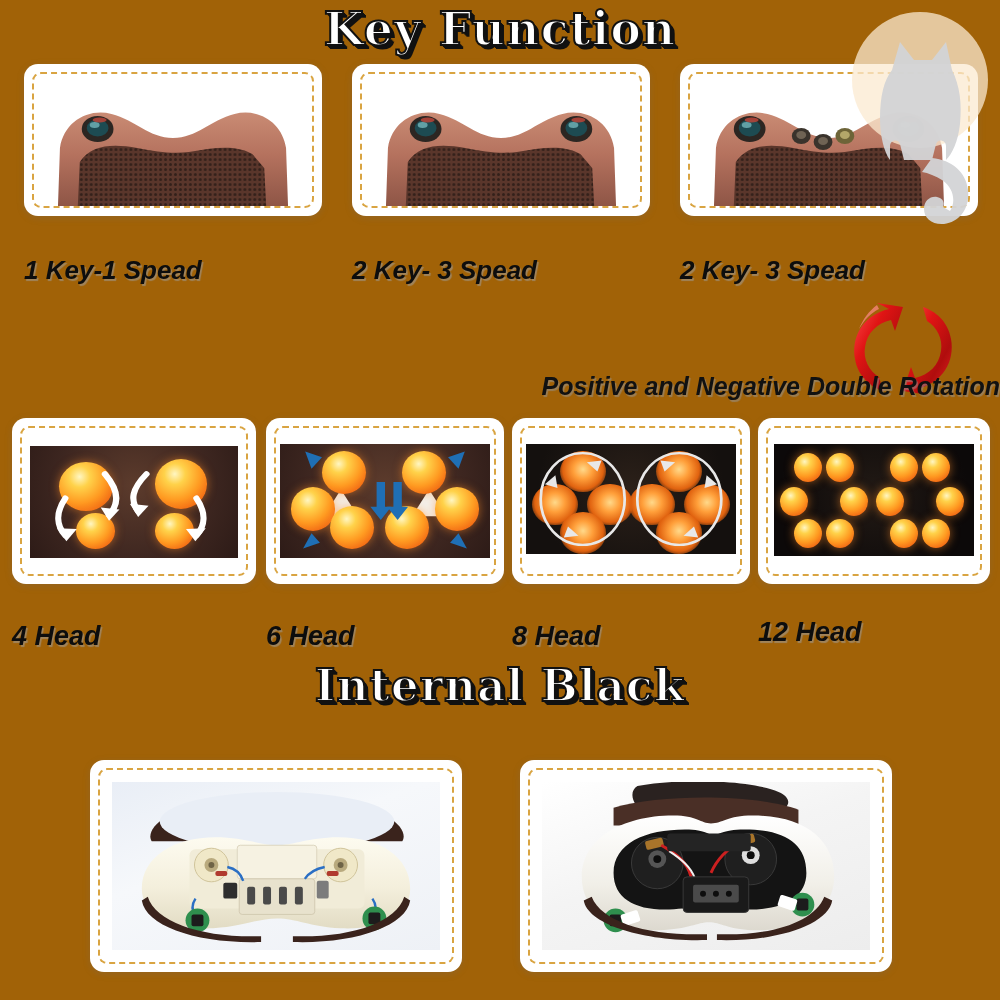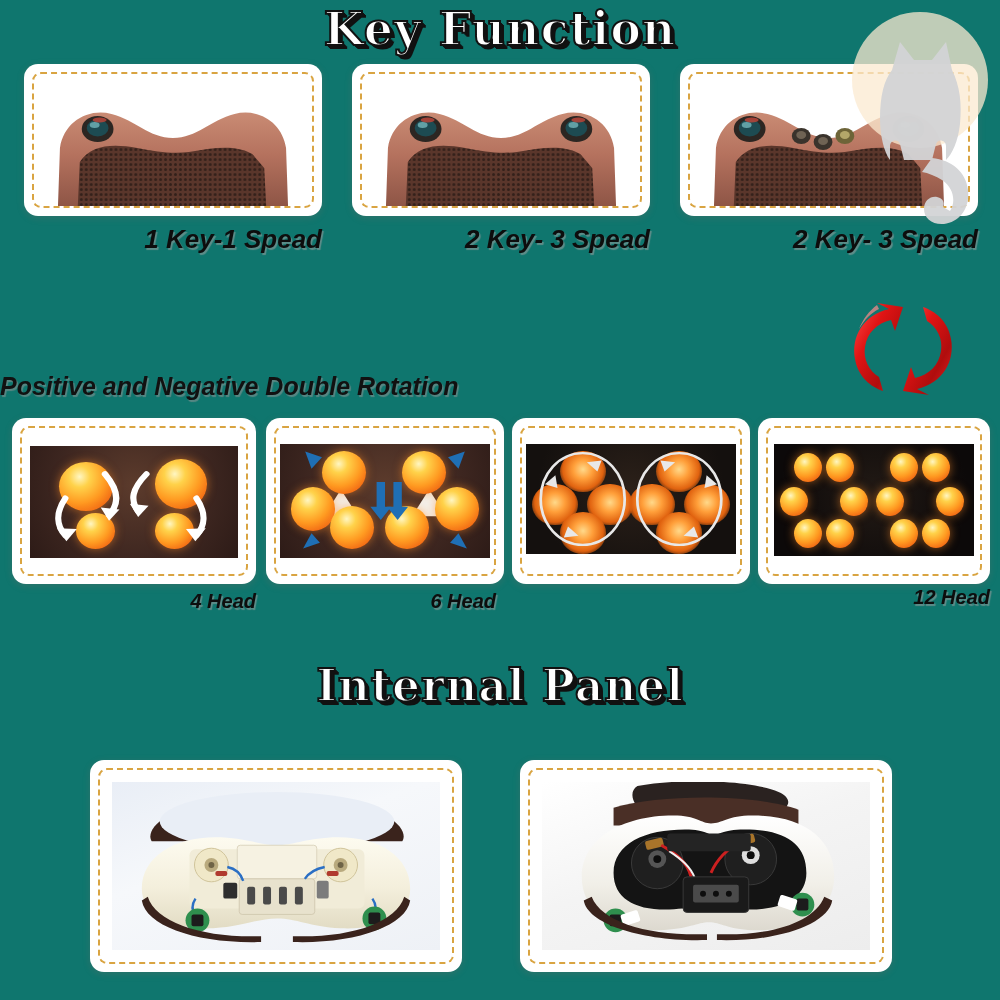--- a/index.html
+++ b/index.html
@@ -7,21 +7,21 @@
   html, body {
     margin: 0; padding: 0;
     width: 1000px; height: 1000px;
     background: #ffffff;
     font-family: "Liberation Sans", sans-serif;
     overflow: hidden;
   }
   .page {
     position: relative;
     width: 1000px; height: 1000px;
-    background: #0f766e;
+    background: #a16207;
   }
 
   
   .watermark {
     position: absolute;
     left: 828px; top: 8px;
     width: 172px; height: 230px;
     pointer-events: none;
     z-index: 5;
   }
@@ -43,21 +43,21 @@
     z-index: 8;
     white-space: nowrap;
   }
   #title-key      { top: 2px;   font-size: 46px; }
   #title-massage  { top: 288px; font-size: 46px; }
   #title-internal { top: 660px; font-size: 44px; }
 
   .subtitle {
     position: absolute;
     left: 0; width: 1000px;
-    text-align: left;
+    text-align: right;
     top: 372px;
     font-size: 25px;
     font-weight: bold;
     font-style: italic;
     color: #111;
     text-shadow: 1.5px 1.5px 1px rgba(150,150,150,.55);
     z-index: 8;
   }
 
   
@@ -77,31 +77,32 @@
     pointer-events: none;
   }
   .card .shot {
     position: absolute;
     overflow: hidden;
     z-index: 1;
   }
 
   .caption {
     position: absolute;
-    text-align: right;
+    text-align: left;
     font-weight: bold;
     font-style: italic;
     color: #0d0d0d;
     text-shadow: 1.5px 1.5px 1px rgba(160,160,160,.55);
     z-index: 8;
     white-space: nowrap;
+    margin-top: 31px;
   }
   .caption.main { font-size: 26px; }
   .caption.sub  { font-size: 19px; }
-  .caption.head { font-size: 20px; }
+  .caption.head { font-size: 27px; }
   .caption.panel{ font-size: 24px; }
 
   
   .mesh-brown {
     width: 100%; height: 100%;
     background-color: #4a2f25;
     background-image:
       radial-gradient(circle at 50% 35%, #5c3b2c 0%, #3d2620 60%, #2d1b17 100%),
       radial-gradient(#1d120f 0.9px, transparent 1.1px);
     background-size: 100% 100%, 6px 6px;
@@ -357,21 +358,21 @@
             <polygon points="22,110 38,104 30,94"></polygon>
             <polygon points="178,110 162,104 170,94"></polygon>
             <polygon points="92,40 100,40 100,66 106,66 96,80 86,66 92,66"></polygon>
             <polygon points="108,40 116,40 116,66 122,66 112,80 102,66 108,66"></polygon>
           </g>
         </svg>
       </div>
     </div>
     <div class="dash"></div>
   </div>
-  <div class="caption head" style="left:258px; top:590px; width:238px;">6 Head</div>
+  <div class="caption head" style="left:266px; top:590px; width:238px;">6 Head</div>
 
   <div class="card" style="left:512px; top:418px; width:238px; height:166px;">
     <div class="shot" style="left:14px; top:26px; right:14px; bottom:30px;">
       <div class="mesh-dark">
         <div class="node glow" style="left:16%; top:6%;  width:22%; height:38%;"></div>
         <div class="node glow" style="left:3%;  top:36%; width:22%; height:38%;"></div>
         <div class="node glow" style="left:29%; top:36%; width:22%; height:38%;"></div>
         <div class="node glow" style="left:16%; top:62%; width:22%; height:38%;"></div>
         <div class="node glow" style="left:62%; top:6%;  width:22%; height:38%;"></div>
         <div class="node glow" style="left:49%; top:36%; width:22%; height:38%;"></div>
@@ -388,20 +389,21 @@
             <polygon points="128,18 142,20 132,30"></polygon>
             <polygon points="164,102 150,100 160,90"></polygon>
             <polygon points="18,44 28,34 30,48"></polygon>
             <polygon points="182,44 172,34 170,48"></polygon>
           </g>
         </svg>
       </div>
     </div>
     <div class="dash"></div>
   </div>
+  <div class="caption head" style="left:512px; top:590px; width:238px;">8 Head</div>
 
   <div class="card" style="left:758px; top:418px; width:232px; height:166px;">
     <div class="shot" style="left:16px; top:26px; right:16px; bottom:28px;">
       <div class="mesh-black">
         <div class="node" style="left:10%; top:8%;  width:14%; height:26%;"></div>
         <div class="node" style="left:26%; top:8%;  width:14%; height:26%;"></div>
         <div class="node" style="left:3%;  top:38%; width:14%; height:26%;"></div>
         <div class="node" style="left:33%; top:38%; width:14%; height:26%;"></div>
         <div class="node" style="left:10%; top:67%; width:14%; height:26%;"></div>
         <div class="node" style="left:26%; top:67%; width:14%; height:26%;"></div>
@@ -410,21 +412,21 @@
         <div class="node" style="left:51%; top:38%; width:14%; height:26%;"></div>
         <div class="node" style="left:81%; top:38%; width:14%; height:26%;"></div>
         <div class="node" style="left:58%; top:67%; width:14%; height:26%;"></div>
         <div class="node" style="left:74%; top:67%; width:14%; height:26%;"></div>
       </div>
     </div>
     <div class="dash"></div>
   </div>
   <div class="caption head" style="left:758px; top:586px; width:232px;">12 Head</div>
 
-  <div class="section-title" id="title-internal">Internal Panel</div>
+  <div class="section-title" id="title-internal">Internal Black</div>
 
   <div class="card" style="left:90px; top:760px; width:372px; height:212px;">
     <div class="shot" style="left:22px; top:22px; right:22px; bottom:22px;">
       <div class="panel-white-bg" style="position:relative;">
         <svg viewBox="0 0 330 170" width="100%" height="100%" preserveAspectRatio="none">
           <defs>
             <linearGradient id="ivory" x1="0" y1="0" x2="0" y2="1">
               <stop offset="0%" stop-color="#fdfbf0"></stop>
               <stop offset="55%" stop-color="#f4efdc"></stop>
               <stop offset="100%" stop-color="#e2dcc4"></stop>

